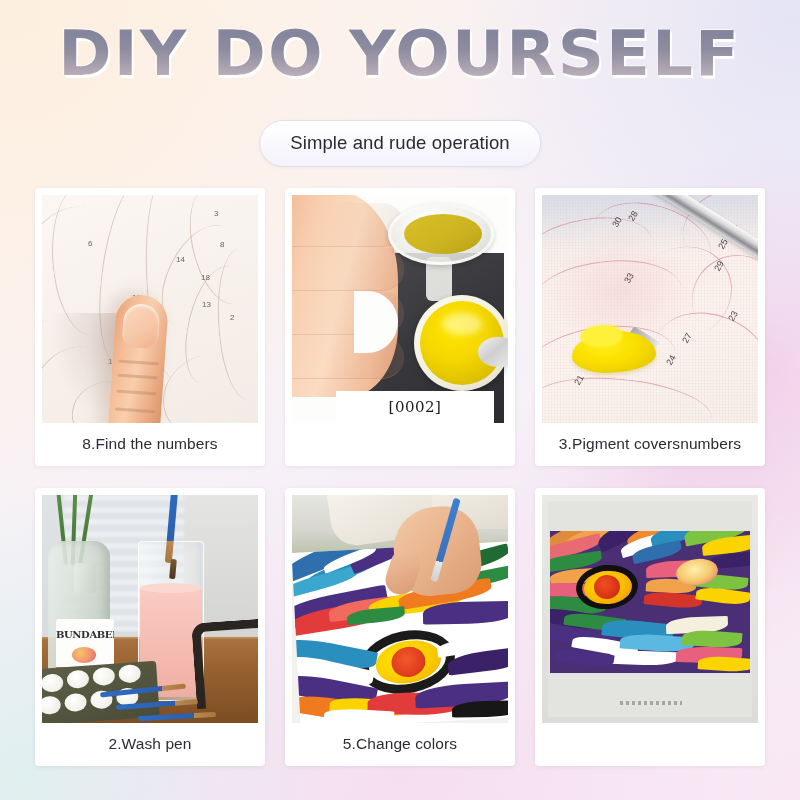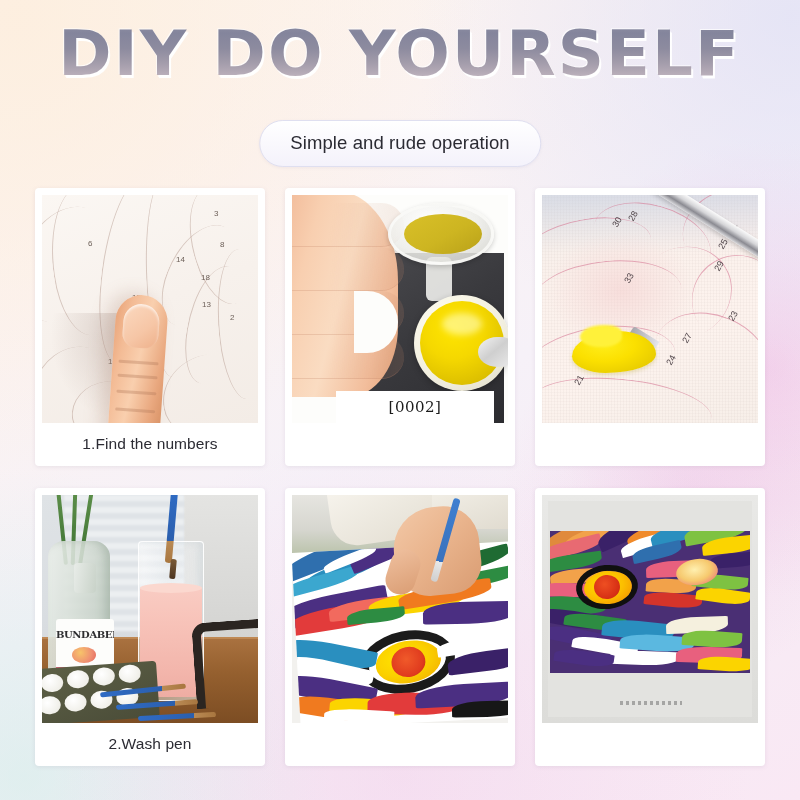--- a/index.html
+++ b/index.html
@@ -553,21 +553,21 @@
         <div class="num" style="left:66px;top:162px;">1</div>
         <div class="shadow"></div>
         <div class="finger">
           <div class="nail"></div>
           <div class="crease" style="top:66px;"></div>
           <div class="crease" style="top:80px;"></div>
           <div class="crease" style="top:96px;"></div>
           <div class="crease" style="top:114px;"></div>
         </div>
       </div>
-      <div class="card-caption">1.Find the numbers</div>
+      <div class="card-caption">8.Find the numbers</div>
     </div>
 
     <div class="card">
       <div class="card-photo p2">
         <div class="board"></div>
         <div class="hand"></div>
         <div class="finger2" style="top:8px;"></div>
         <div class="finger2" style="top:52px;"></div>
         <div class="finger2" style="top:96px;"></div>
         <div class="finger2" style="top:140px;"></div>
@@ -607,20 +607,21 @@
         <div class="num" style="left:82px;top:78px;">33</div>
         <div class="num" style="left:186px;top:116px;">23</div>
         <div class="num" style="left:140px;top:138px;">27</div>
         <div class="num" style="left:124px;top:160px;">24</div>
         <div class="num" style="left:32px;top:180px;">21</div>
         <div class="brush"></div>
         <div class="tip"></div>
         <div class="blob"></div>
         <div class="blob2"></div>
       </div>
+      <div class="card-caption">3.Pigment coversnumbers</div>
     </div>
 
     <div class="card">
       <div class="card-photo p4">
         <div class="wall"></div>
         <div class="blinds"></div>
         <div class="stems">
           <div class="stem" style="left:4px;transform:rotate(-6deg);"></div>
           <div class="stem" style="left:16px;transform:rotate(2deg);"></div>
           <div class="stem" style="left:28px;transform:rotate(9deg);"></div>
@@ -692,20 +693,21 @@
           <div class="stroke" style="left:140px;top:92px;width:86px;height:16px;background:#ffffff;transform:rotate(-6deg);"></div>
           <div class="stroke" style="left:24px;top:160px;width:70px;height:12px;background:#ffffff;transform:rotate(6deg);"></div>
           <div class="stroke" style="left:152px;top:158px;width:70px;height:16px;background:#171717;transform:rotate(2deg);"></div>
         </div>
         <div class="sleeve"></div>
         <div class="sleeve2"></div>
         <div class="hand5"></div>
         <div class="thumb5"></div>
         <div class="brush5"></div>
       </div>
+      <div class="card-caption">5.Change colors</div>
     </div>
 
     <div class="card">
       <div class="card-photo p6">
         <div class="mount"></div>
         <div class="art">
           <div class="s" style="left:-10px;top:-6px;width:72px;height:18px;background:#e08a3c;transform:rotate(-22deg);"></div>
           <div class="s" style="left:14px;top:-4px;width:64px;height:14px;background:#f2a24a;transform:rotate(-18deg);"></div>
           <div class="s" style="left:-14px;top:10px;width:66px;height:14px;background:#e86a72;transform:rotate(-14deg);"></div>
           <div class="s" style="left:46px;top:-8px;width:60px;height:18px;background:#3a2168;transform:rotate(-24deg);"></div>

